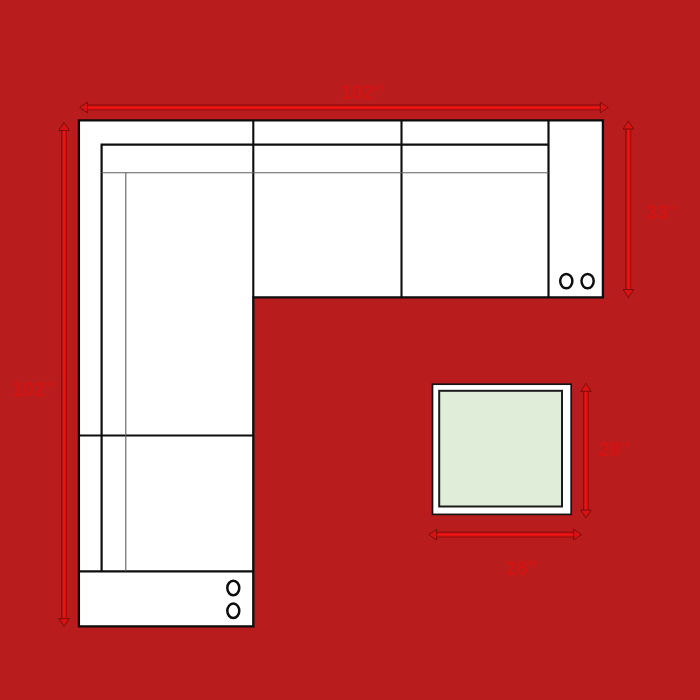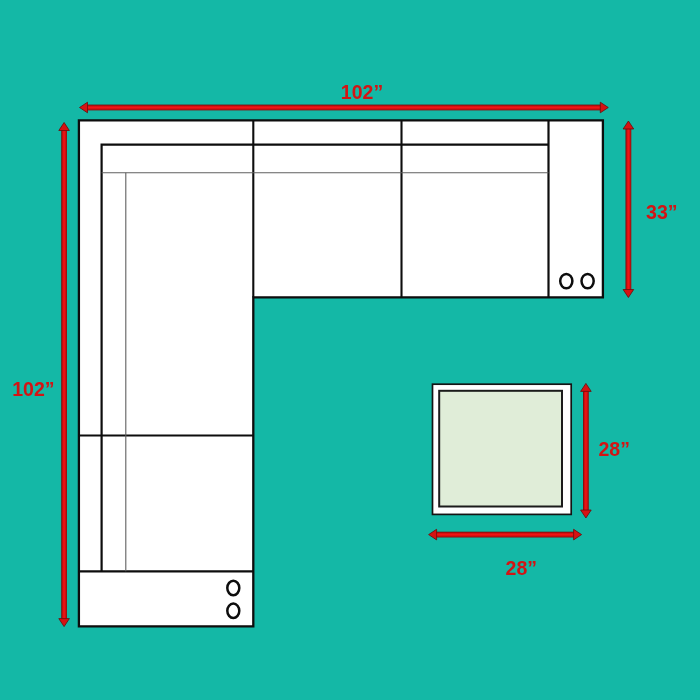--- a/index.html
+++ b/index.html
@@ -1,16 +1,16 @@
 <!DOCTYPE html>
 <html><head>
 <meta charset="utf-8">
 <style>
   html,body{margin:0;padding:0;background:#ffffff;}
-  .stage{position:relative;width:700px;height:700px;background:#14b8a6;overflow:hidden;}
+  .stage{position:relative;width:700px;height:700px;background:#b91c1c;overflow:hidden;}
   svg text{font-family:"Liberation Sans", sans-serif;font-weight:bold;fill:#d31414;}
 </style>
 </head>
 <body>
 
 <div class="stage">
 <svg width="700" height="700" viewBox="0 0 700 700" xmlns="http://www.w3.org/2000/svg">
   <defs>
     <linearGradient id="gh" x1="0" y1="0" x2="0" y2="1">
       <stop offset="0" stop-color="#6e0b0b"></stop>

